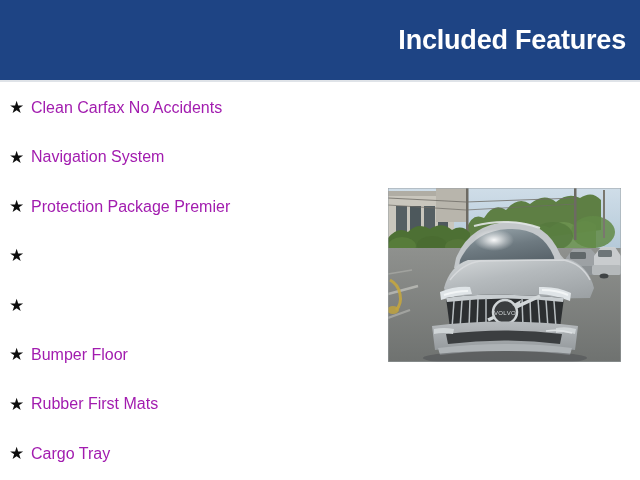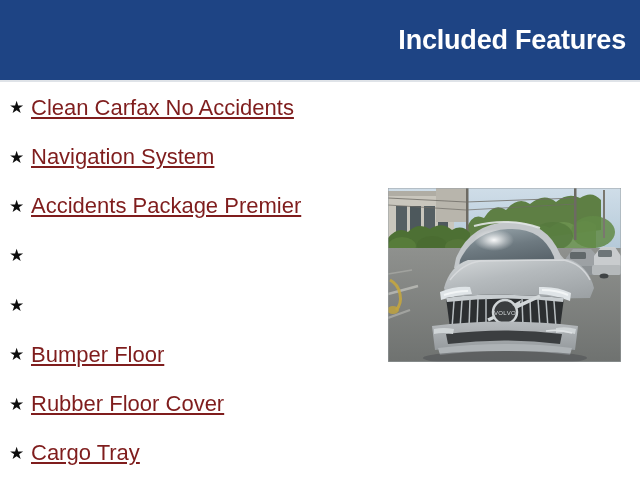--- a/index.html
+++ b/index.html
@@ -65,25 +65,24 @@
   }
   .feature-bullet {
     width: 22px;
     flex: 0 0 22px;
     font-size: 17px;
     line-height: 1;
     color: #0d0d0d;
     text-align: left;
   }
   .feature-label {
-    font-size: 22px;
-    color: #7f1d1d;
+    font-size: 16px;
+    color: #a21caf;
     line-height: 1.1;
     white-space: nowrap;
-    text-decoration: underline;
   }
 
   
   #vehicle-photo {
     position: absolute;
     left: 388px;
     top: 188px;
     width: 233px;
     height: 174px;
     overflow: hidden;
@@ -107,35 +106,35 @@
   <li class="feature-item">
     <span class="feature-bullet">★</span>
     <span class="feature-label">Clean Carfax No Accidents</span>
   </li>
   <li class="feature-item">
     <span class="feature-bullet">★</span>
     <span class="feature-label">Navigation System</span>
   </li>
   <li class="feature-item">
     <span class="feature-bullet">★</span>
-    <span class="feature-label">Accidents Package Premier</span>
+    <span class="feature-label">Protection Package Premier</span>
   </li>
   <li class="feature-item">
     <span class="feature-bullet">★</span>
   </li>
   <li class="feature-item">
     <span class="feature-bullet">★</span>
   </li>
   <li class="feature-item">
     <span class="feature-bullet">★</span>
     <span class="feature-label">Bumper Floor</span>
   </li>
   <li class="feature-item">
     <span class="feature-bullet">★</span>
-    <span class="feature-label">Rubber Floor Cover</span>
+    <span class="feature-label">Rubber First Mats</span>
   </li>
   <li class="feature-item">
     <span class="feature-bullet">★</span>
     <span class="feature-label">Cargo Tray</span>
   </li>
 </ul>
 
 <div id="vehicle-photo">
   <svg viewBox="0 0 233 174" xmlns="http://www.w3.org/2000/svg">
     <defs>

